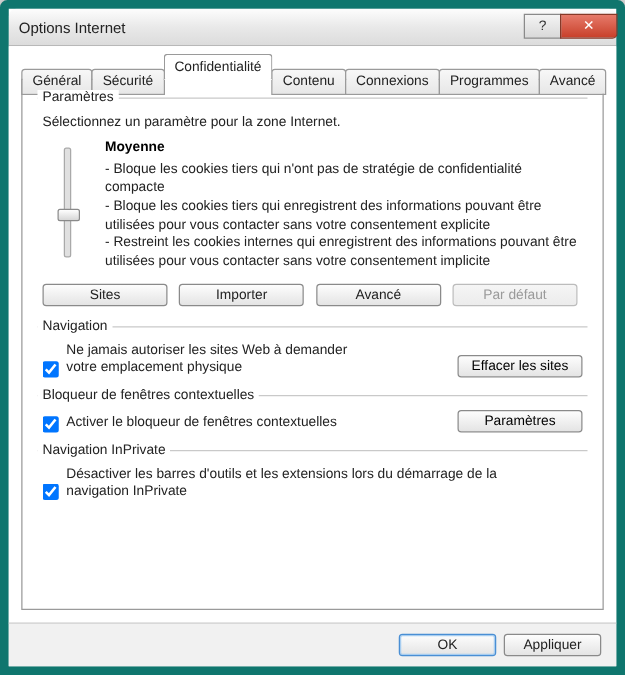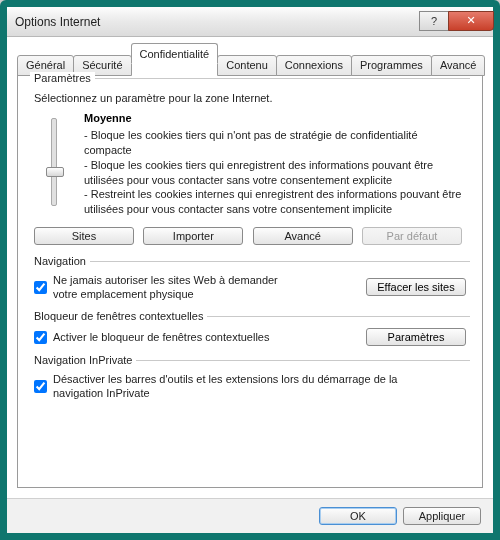--- a/index.html
+++ b/index.html
@@ -128,21 +128,21 @@
   padding: 2px 0;
   width: 100px;
   border: 1px solid #8a8a8a;
   border-radius: 3px;
   background: linear-gradient(#fdfdfd,#e4e4e4);
   font-size: 11px;
   text-align: center;
   color: #222;
 }
 .btn.disabled { color: #9a9a9a; border-color: #bcbcbc; background: linear-gradient(#f5f5f5,#ececec); }
-.checkrow { display: flex; align-items: center; gap: 6px; margin: 6px 4px; }
+.checkrow { display: flex; align-items: flex-end; gap: 6px; margin: 6px 4px; }
 .checkrow label { font-size: 11px; color: #222; line-height: 1.3; }
 .checkrow .side { margin-left: auto; }
 .sidebtn { width: 100px; padding: 2px 0; border: 1px solid #8a8a8a; border-radius: 3px; background: linear-gradient(#fdfdfd,#e4e4e4); font-size: 11px; text-align: center; }
 .footer {
   display: flex;
   justify-content: flex-end;
   gap: 6px;
   padding: 8px 12px;
   background: #f1f1f1;
   border-top: 1px solid #d0d0d0;

